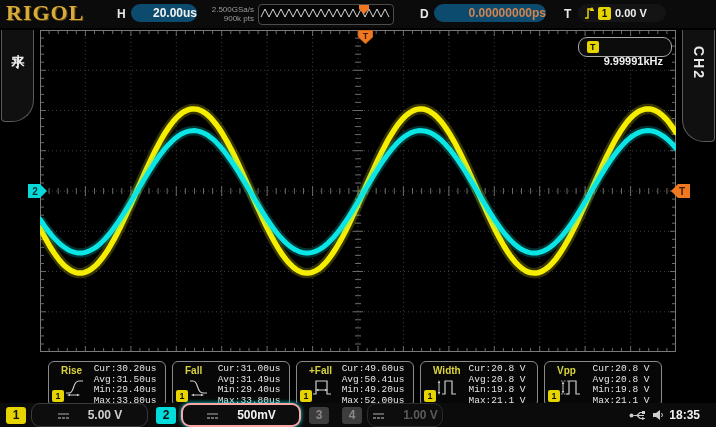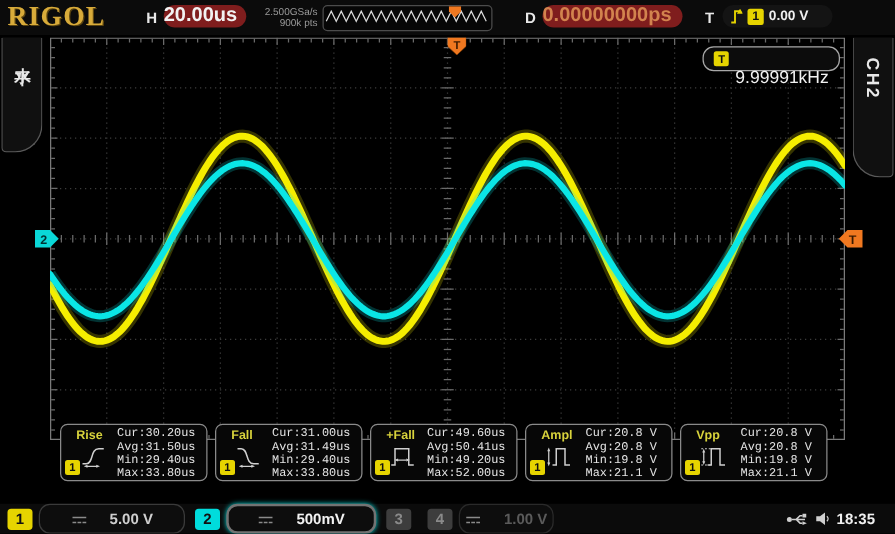--- a/index.html
+++ b/index.html
@@ -6,22 +6,22 @@
   #scope{position:relative;width:716px;height:427px;background:#000;overflow:hidden;
          font-family:"Liberation Sans",sans-serif;color:#ddd;}
   
   .topbar{position:absolute;left:0;top:0;width:716px;height:28px;background:#0b0b0b;}
   .logo{position:absolute;left:6px;top:0px;font-family:"Liberation Serif",serif;font-weight:bold;
         font-size:22px;color:#d8ab3a;letter-spacing:1px;text-shadow:1px 1px 0 #5a4410;}
   .td-badge{position:absolute;left:62px;top:5px;width:38px;height:16px;background:#101410;
         border:1px solid #575757;border-radius:3px;color:#27d427;font-weight:bold;font-size:11px;
         text-align:center;line-height:16px;margin-top:43px;}
   .toplbl{position:absolute;top:7px;color:#e8e8e8;font-weight:bold;font-size:12px;}
-  .tbox{position:absolute;top:4px;height:18px;background:#7f1d1d;border-radius:9px;
-        color:#f2f2f2;font-weight:bold;font-size:16px;text-align:left;line-height:18px;}
+  .tbox{position:absolute;top:4px;height:18px;background:#0c4a6e;border-radius:9px;
+        color:#f2f2f2;font-weight:bold;font-size:12px;text-align:right;line-height:18px;}
   .srate{position:absolute;left:197px;top:5px;width:57px;color:#9a9a9a;font-size:8px;
          text-align:right;line-height:9px;}
   .preview{position:absolute;left:258px;top:4px;width:134px;height:19px;background:#060606;
          border:1px solid #4c4c4c;border-radius:4px;}
   .preview svg{position:absolute;left:0;top:0;}
   .pflag{position:absolute;top:-1px;}
   .trigbox{position:absolute;left:578px;top:4px;width:88px;height:18px;background:#141414;
          border-radius:9px;display:flex;align-items:center;gap:4px;padding:0 6px;box-sizing:border-box;}
   .ch1badge{width:13px;height:13px;background:#e6d400;border-radius:2px;color:#111;font-weight:bold;
          font-size:10px;text-align:center;line-height:13px;flex:0 0 auto;}
@@ -35,24 +35,24 @@
   .rtab{position:absolute;right:1px;top:2px;width:33px;height:112px;background:#101010;
         border:1px solid #5a5a5a;border-top:none;border-radius:0 0 4px 22px;
         display:flex;justify-content:center;padding-top:16px;box-sizing:border-box;}
   .vtext{writing-mode:vertical-rl;color:#e8e8e8;font-weight:bold;font-size:14px;letter-spacing:2px;}
   
   #plot{position:absolute;left:40px;top:30px;width:636px;height:322px;background:#000;}
   #freqbadge{position:absolute;right:4px;top:7px;height:18px;border:1px solid #a8a8a8;border-radius:9px;
         background:#0c0c0c;display:flex;align-items:center;gap:5px;padding:0 8px;}
   .fticon{width:12px;height:12px;background:#e6d400;border-radius:2px;color:#111;font-weight:bold;
         font-size:9px;text-align:center;line-height:12px;}
-  .fval{color:#f2f2f2;font-weight:normal;font-size:14px;margin-top:28px;}
+  .fval{color:#f2f2f2;font-weight:bold;font-size:11px;margin-top:28px;}
   .marker{position:absolute;}
   
-  #measrow{position:absolute;left:48px;top:339px;display:flex;gap:6px;}
+  #measrow{position:absolute;left:48px;top:361px;display:flex;gap:6px;}
   .mbox{width:118px;height:46px;background:#070707;border:1px solid #8a8a8a;border-radius:6px;
         box-sizing:border-box;position:relative;}
   .mlabel{position:absolute;left:12px;top:3px;color:#d8d33c;font-size:10px;font-weight:bold;}
   .mch{position:absolute;left:3px;bottom:4px;width:12px;height:12px;background:#e6d400;border-radius:2px;
         color:#111;font-weight:bold;font-size:9px;text-align:center;line-height:12px;}
   .micon{position:absolute;left:15px;top:15px;}
   .mvals{position:absolute;right:4px;top:2px;width:72px;color:#e4e4e4;font-size:9.5px;line-height:10.5px;
         font-family:Liberation Mono, monospace;white-space:nowrap;text-align:center;}
   
   .bottombar{position:absolute;left:0;bottom:0;width:716px;height:24px;background:#0b0b0b;
@@ -530,21 +530,21 @@
           <polygon points="16,13 13,11.8 13,14.2" fill="#cfcfcf"></polygon>
         </svg>
        <div class="mvals">
          <div>Cur:49.60us</div>
          <div>Avg:50.41us</div>
          <div>Min:49.20us</div>
          <div>Max:52.00us</div>
        </div>
      </div>
       <div class="mbox">
-       <span class="mlabel">Ampl</span>
+       <span class="mlabel">Width</span>
        <span class="mch">1</span>
        <svg class="micon" width="21" height="20">
           <path d="M6,17 h3 V4 h7 V17 h4" fill="none" stroke="#cfcfcf" stroke-width="1.2"></path>
           <path d="M3,5 V16" stroke="#cfcfcf" stroke-width="1"></path>
           <polygon points="3,3 1.8,6 4.2,6" fill="#cfcfcf"></polygon>
           <polygon points="3,18 1.8,15 4.2,15" fill="#cfcfcf"></polygon>
         </svg>
        <div class="mvals">
          <div>Cur:20.8 V</div>
          <div>Avg:20.8 V</div>
@@ -578,21 +578,21 @@
       <span class="chbox" style="width:117px;border:1px solid #3a3a3a;color:#cfcfcf;">
             <svg width="13" height="9">
               <path d="M1,3 h11" stroke="#8a8a8a" stroke-width="1.3"></path>
               <path d="M1,7 h3 M5,7 h3 M9,7 h3" stroke="#8a8a8a" stroke-width="1.3"></path>
             </svg>
             <span>5.00 V</span>
           </span>
     </div>
         <div class="chgroup">
       <span class="chbadge" style="background:#00dcdc;color:#111;">2</span>
-      <span class="chbox" style="width:120px;border:2px solid #737373;color:#f2f2f2;box-shadow:0 0 4px #00dcdc;">
+      <span class="chbox" style="width:120px;border:2px solid #fca5a5;color:#f2f2f2;box-shadow:0 0 4px #00dcdc;">
             <svg width="13" height="9">
               <path d="M1,3 h11" stroke="#8a8a8a" stroke-width="1.3"></path>
               <path d="M1,7 h3 M5,7 h3 M9,7 h3" stroke="#8a8a8a" stroke-width="1.3"></path>
             </svg>
             <span>500mV</span>
           </span>
     </div>
         <div class="chgroup">
       <span class="chbadge" style="background:#3d3d3d;color:#8a8a8a;">3</span>
     </div>

